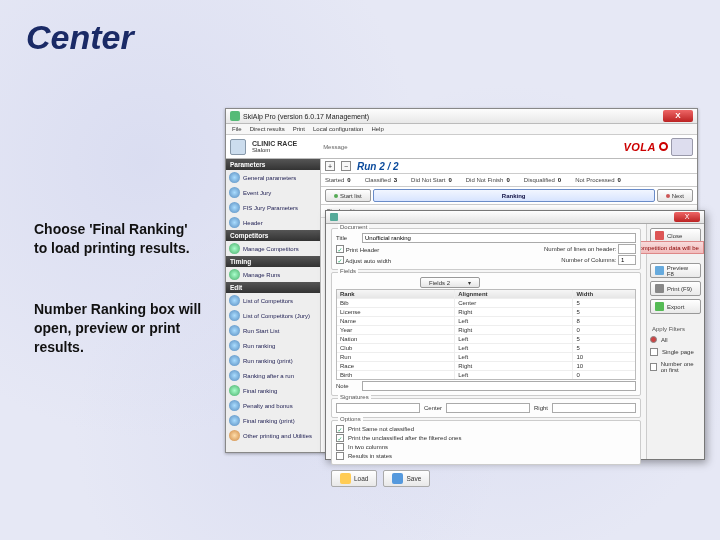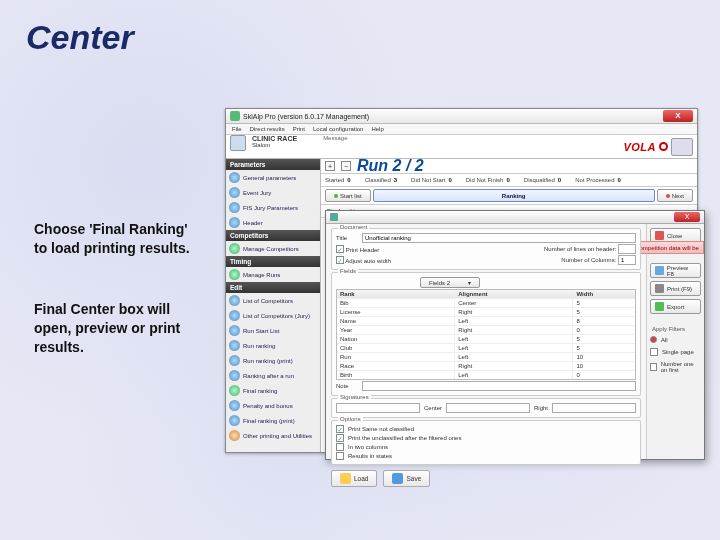--- a/index.html
+++ b/index.html
@@ -20,40 +20,40 @@
 
   
   .win { position:absolute; top:108px; left:225px; width:473px; height:345px; background:#f2f2f2; border:1px solid #888; font-size:7px; color:#333; box-shadow:0 1px 3px rgba(0,0,0,0.3); }
   .titlebar { height:15px; background:linear-gradient(#fdfdfd,#e8e8e8); border-bottom:1px solid #bbb; display:flex; align-items:center; padding:0 4px; }
   .titlebar .tb-icon { width:10px; height:10px; background:#5b7; border-radius:2px; margin-right:3px; }
   .titlebar .tb-text { flex:1; color:#222; }
   .titlebar .closebtn { width:30px; height:12px; background:linear-gradient(#e66,#b22); color:#fff; text-align:center; line-height:12px; border-radius:2px; font-size:8px; font-weight:bold; }
   .menubar { height:11px; background:#f7f7f7; display:flex; gap:8px; padding:0 6px; align-items:center; border-bottom:1px solid #ccc; font-size:6px; color:#333; }
 
   
-  .headband { height:24px; background:#fff; border-bottom:1px solid #bbb; display:flex; padding:0 4px; gap:6px; }
+  .headband { height:24px; background:#fff; border-bottom:1px solid #bbb; display:flex; align-items:center; padding:0 4px; gap:6px; }
   .hb-icon { width:16px; height:16px; background:#cde; border:1px solid #89a; border-radius:2px; }
   .hb-label { font-size:7px; font-weight:bold; line-height:1; }
   .hb-logo { margin-left:auto; display:flex; align-items:center; gap:3px; }
   .vola { font-size:11px; font-weight:900; font-style:italic; color:#c00; letter-spacing:0.5px; }
   .volac { width:9px; height:9px; border:2px solid #c00; border-radius:50%; display:inline-block; }
   .skier { width:22px; height:18px; background:#dde; border:1px solid #99a; border-radius:2px; }
 
   .content { display:flex; height:calc(100% - 50px); }
   .sidebar { width:95px; background:#eee; border-right:1px solid #bbb; display:flex; flex-direction:column; }
   .panelh { background:linear-gradient(#555,#333); color:#fff; font-size:6.5px; font-weight:bold; padding:2px 4px; }
   .sitem { display:flex; align-items:center; gap:3px; padding:2px 3px; font-size:6px; color:#225; }
   .sitem .ic { width:11px; height:11px; border-radius:50%; background:radial-gradient(#adf,#58b); flex-shrink:0; }
   .sitem .ic.g { background:radial-gradient(#afc,#4a6); }
   .sitem .ic.o { background:radial-gradient(#fda,#c84); }
 
   .mainarea { flex:1; background:#fff; display:flex; flex-direction:column; }
   .runbar { height:15px; display:flex; align-items:center; gap:6px; padding:0 4px; border-bottom:1px solid #ccc; }
   .runbar .plusminus { width:10px; height:10px; border:1px solid #888; text-align:center; line-height:9px; font-size:7px; background:#f8f8f8; }
-  .runtitle { font-size:16px; font-weight:900; font-style:italic; color:#0a4a9c;text-align:right; }
+  .runtitle { font-size:10px; font-weight:900; font-style:italic; color:#0a4a9c;text-align:right; }
   .countbar { height:13px; display:flex; gap:14px; padding:0 4px; align-items:center; border-bottom:1px solid #ccc; font-size:6px; color:#444; }
   .countbar .cb-item { display:flex; gap:3px; align-items:center; }
   .countbar .cb-item .v { font-weight:bold; color:#111; }
 
   .btnrow { height:18px; display:flex; align-items:center; gap:2px; padding:2px 4px; border-bottom:1px solid #ccc; }
   .btn2d { height:13px; border:1px solid #999; background:linear-gradient(#fff,#e6e6e6); padding:0 8px; display:flex; align-items:center; font-size:6px; border-radius:2px; gap:2px; }
   .btn2d.sel { background:linear-gradient(#f2f6ff,#d7e4ff); border-color:#6a8cc8; color:#114; font-weight:bold; }
   .btn2d .dot { width:4px;height:4px;border-radius:50%;background:#c55; }
   .btn2d .dot.g { background:#5a5; }
 
@@ -88,21 +88,21 @@
   .bigbtn { height:17px; border:1px solid #aaa; background:linear-gradient(#fff,#e8e8e8); border-radius:2px; display:flex; align-items:center; gap:3px; padding:0 8px; font-size:6.5px; }
   .bigbtn .bic { width:11px;height:11px;border-radius:2px; }
 
   .redstrip { position:absolute; right:0; top:30px; width:78px; height:13px; background:linear-gradient(#f8dada,#f1bcbc); border:1px solid #d88; font-size:6px; display:flex; align-items:center; justify-content:center; color:#800; }
 </style>
 </head>
 <body>
 
 <div class="slide-title">Center</div>
 <div class="instr one">Choose 'Final Ranking' to load printing results.</div>
-<div class="instr two">Final Center box will open, preview or print results.</div>
+<div class="instr two">Number Ranking box will open, preview or print results.</div>
 
 <div class="win">
   <div class="titlebar">
     <div class="tb-icon"></div>
     <div class="tb-text">SkiAlp Pro (version 6.0.17 Management)</div>
     <div class="closebtn">X</div>
   </div>
   <div class="menubar">
     <span>File</span>
     <span>Direct results</span>

